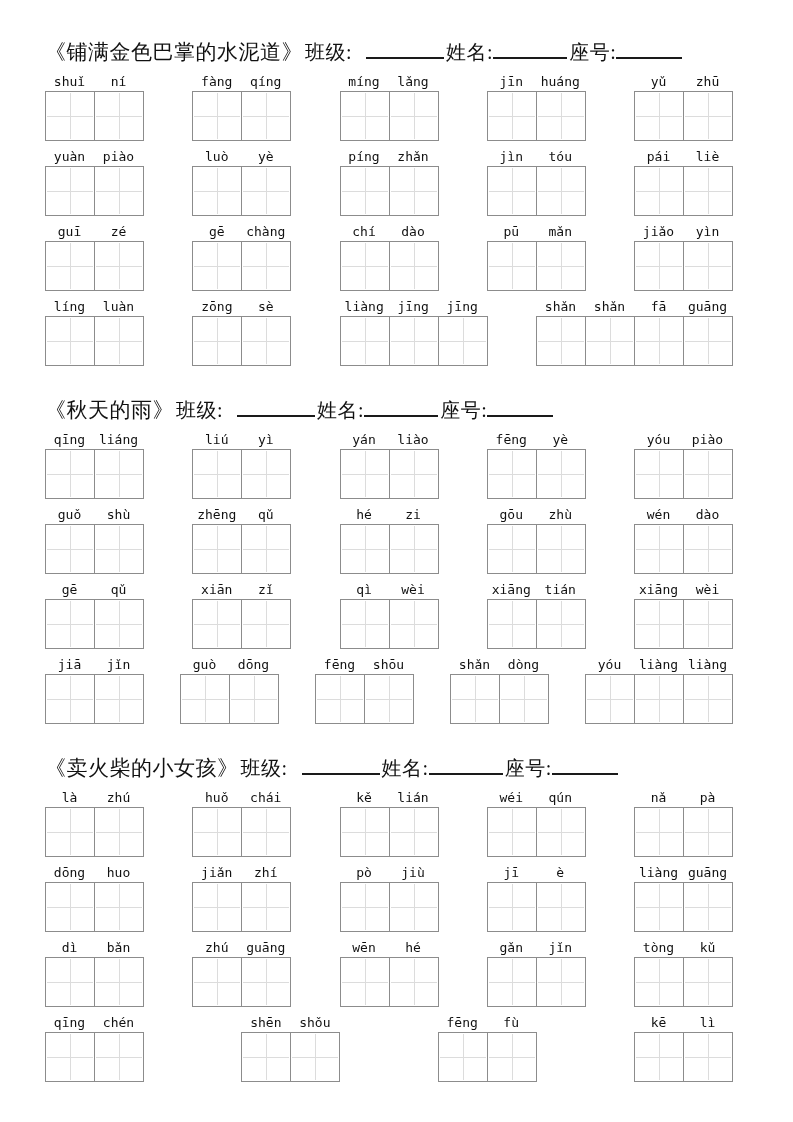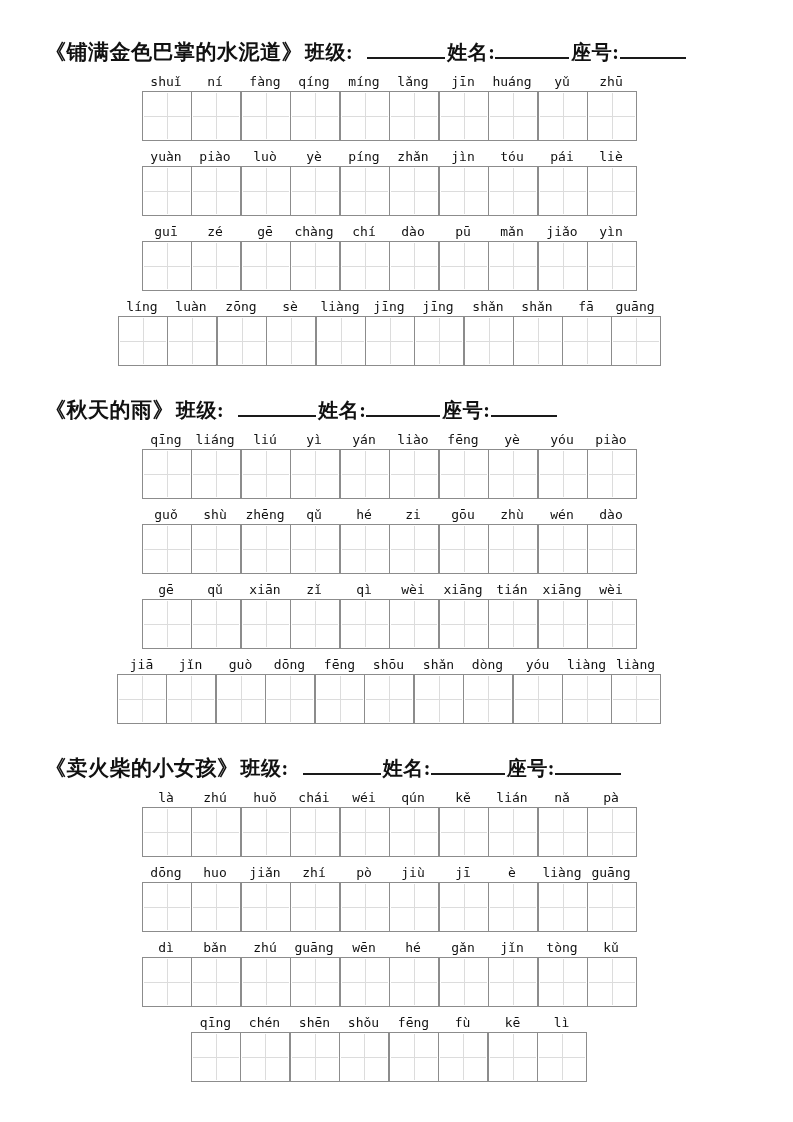--- a/index.html
+++ b/index.html
@@ -16,39 +16,39 @@
     width:793px;height:1122px;
     background:var(--page-bg);
     padding:38px 45px 0 45px;
     font-family:"Liberation Serif","DejaVu Serif",serif;
     color:var(--ink);
     overflow:hidden;
   }
   .section{margin-bottom:30px;}
   .section-header{
     font-size:20px;
-    font-weight:bold;
+    font-weight:normal;
     white-space:nowrap;
     margin-bottom:8px;
     letter-spacing:0.5px;
   }
   .section-title{font-size:21px;}
   .field-label{margin-left:2px;}
   .blank{
     display:inline-block;
     height:14px;
     border-bottom:2px solid var(--blank-line);
     vertical-align:baseline;
   }
   .blank-class{width:78px;margin-left:14px;}
   .blank-name{width:74px;}
   .blank-seat{width:66px;}
   .word-row{
     display:flex;
-    justify-content:center;
+    justify-content:space-between;
     width:688px;
     margin-bottom:8px;
   }
   .word-group{display:block;}
   .pinyin-row{display:flex;margin-bottom:2px;}
   .pinyin{
     display:inline-block;
     width:49px;
     text-align:center;
     font-family:"DejaVu Sans Mono","Liberation Mono",monospace;
@@ -518,32 +518,32 @@
             <span class="pinyin">huǒ</span>
             <span class="pinyin">chái</span>
           </div>
           <div class="box-row">
             <div class="cbox"></div>
             <div class="cbox"></div>
           </div>
         </div>
         <div class="word-group">
           <div class="pinyin-row">
+            <span class="pinyin">kě</span>
+            <span class="pinyin">lián</span>
+          </div>
+          <div class="box-row">
+            <div class="cbox"></div>
+            <div class="cbox"></div>
+          </div>
+        </div>
+        <div class="word-group">
+          <div class="pinyin-row">
             <span class="pinyin">wéi</span>
             <span class="pinyin">qún</span>
-          </div>
-          <div class="box-row">
-            <div class="cbox"></div>
-            <div class="cbox"></div>
-          </div>
-        </div>
-        <div class="word-group">
-          <div class="pinyin-row">
-            <span class="pinyin">kě</span>
-            <span class="pinyin">lián</span>
           </div>
           <div class="box-row">
             <div class="cbox"></div>
             <div class="cbox"></div>
           </div>
         </div>
         <div class="word-group">
           <div class="pinyin-row">
             <span class="pinyin">nǎ</span>
             <span class="pinyin">pà</span>

